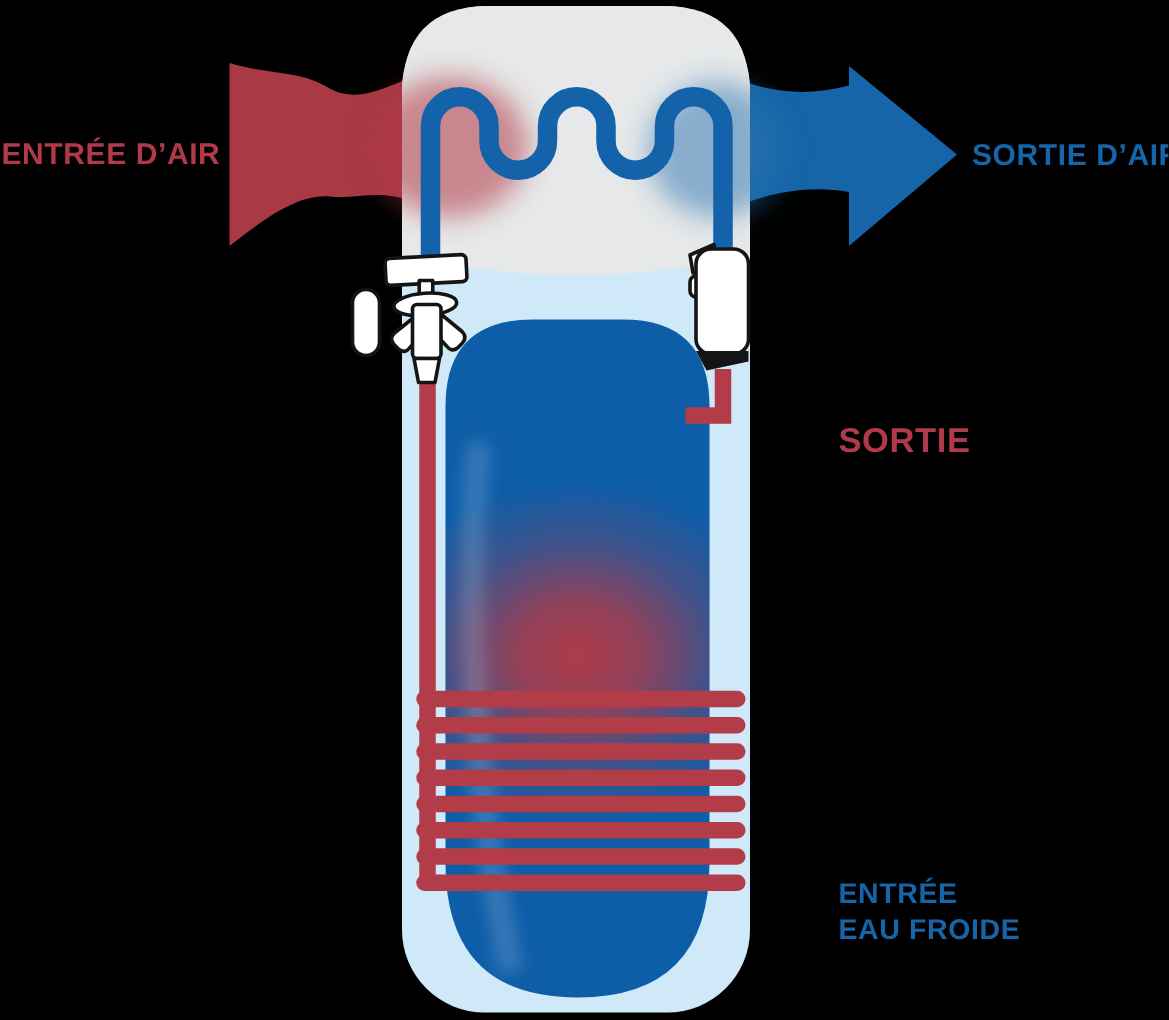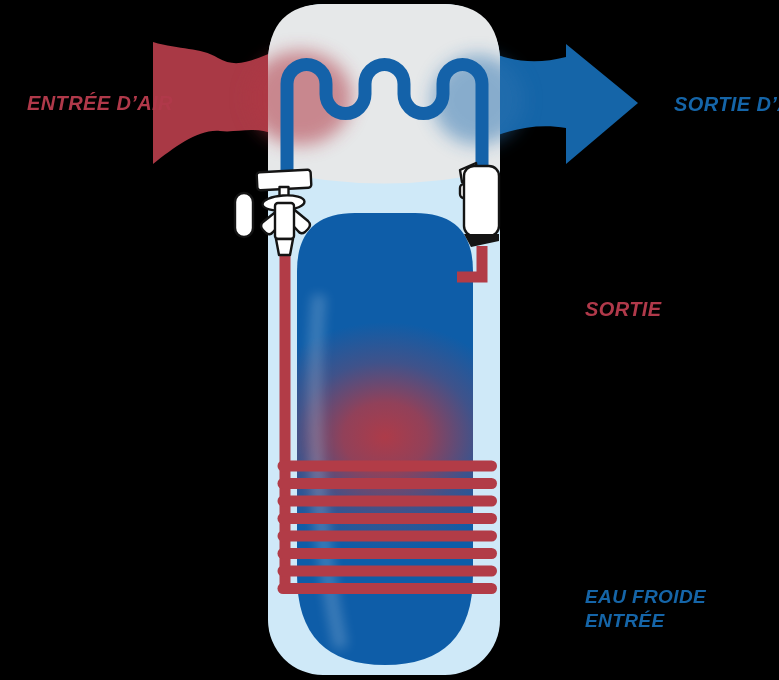--- a/index.html
+++ b/index.html
@@ -1,28 +1,28 @@
 <!DOCTYPE html>
 <html><head>
 <meta charset="utf-8">
 <style>
   html,body{margin:0;padding:0;background:#000;}
   .stage{
     position:relative;width:779px;height:680px;background:#000;
     overflow:hidden;font-family:"Liberation Sans",sans-serif;
   }
   .lbl{
-    position:absolute;font-weight:bold;font-style:italic;
-    letter-spacing:.4px;white-space:nowrap;user-select:none;padding-left:26px;
+    position:absolute;font-weight:bold;
+    letter-spacing:.4px;white-space:nowrap;user-select:none;
   }
   .lbl-red{color:#B0394A;}
   .lbl-blue{color:#1565A8;}
   #lbl-air-in{left:1px;top:92px;font-size:20px;}
   #lbl-air-out{left:648px;top:93px;font-size:20px;}
-  #lbl-hot{left:559px;top:297px;font-size:20px;line-height:24px;}
+  #lbl-hot{left:559px;top:281px;font-size:23px;line-height:24px;}
   #lbl-cold{left:559px;top:585px;font-size:19px;line-height:24px;}
   svg{position:absolute;left:0;top:0;}
 </style>
 </head>
 <body>
 
 <div class="stage">
 
   <svg width="779" height="680" viewBox="0 0 779 680">
     <defs>
@@ -115,17 +115,17 @@
 
   <div id="lbl-air-in" class="lbl lbl-red">ENTRÉE D’AIR</div>
 
   <div id="lbl-air-out" class="lbl lbl-blue">SORTIE D’AIR</div>
 
   <div id="lbl-hot" class="lbl lbl-red">
     <div>SORTIE</div>
   </div>
 
   <div id="lbl-cold" class="lbl lbl-blue">
+    <div>ENTRÉE</div>
     <div>EAU FROIDE</div>
-    <div>ENTRÉE</div>
   </div>
 
 </div>
 
 </body></html>

